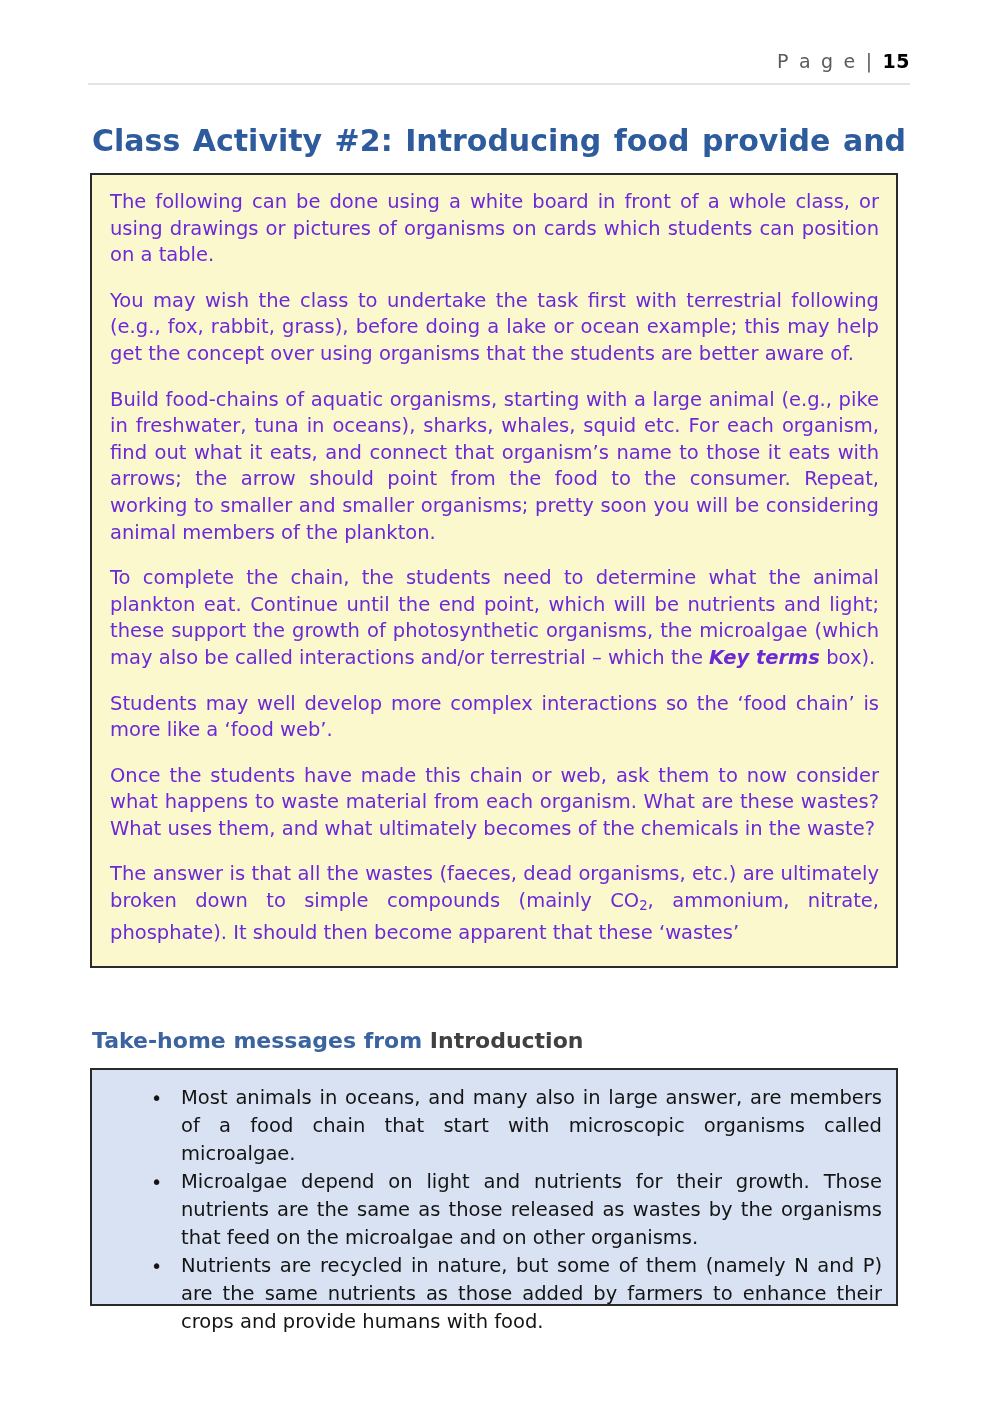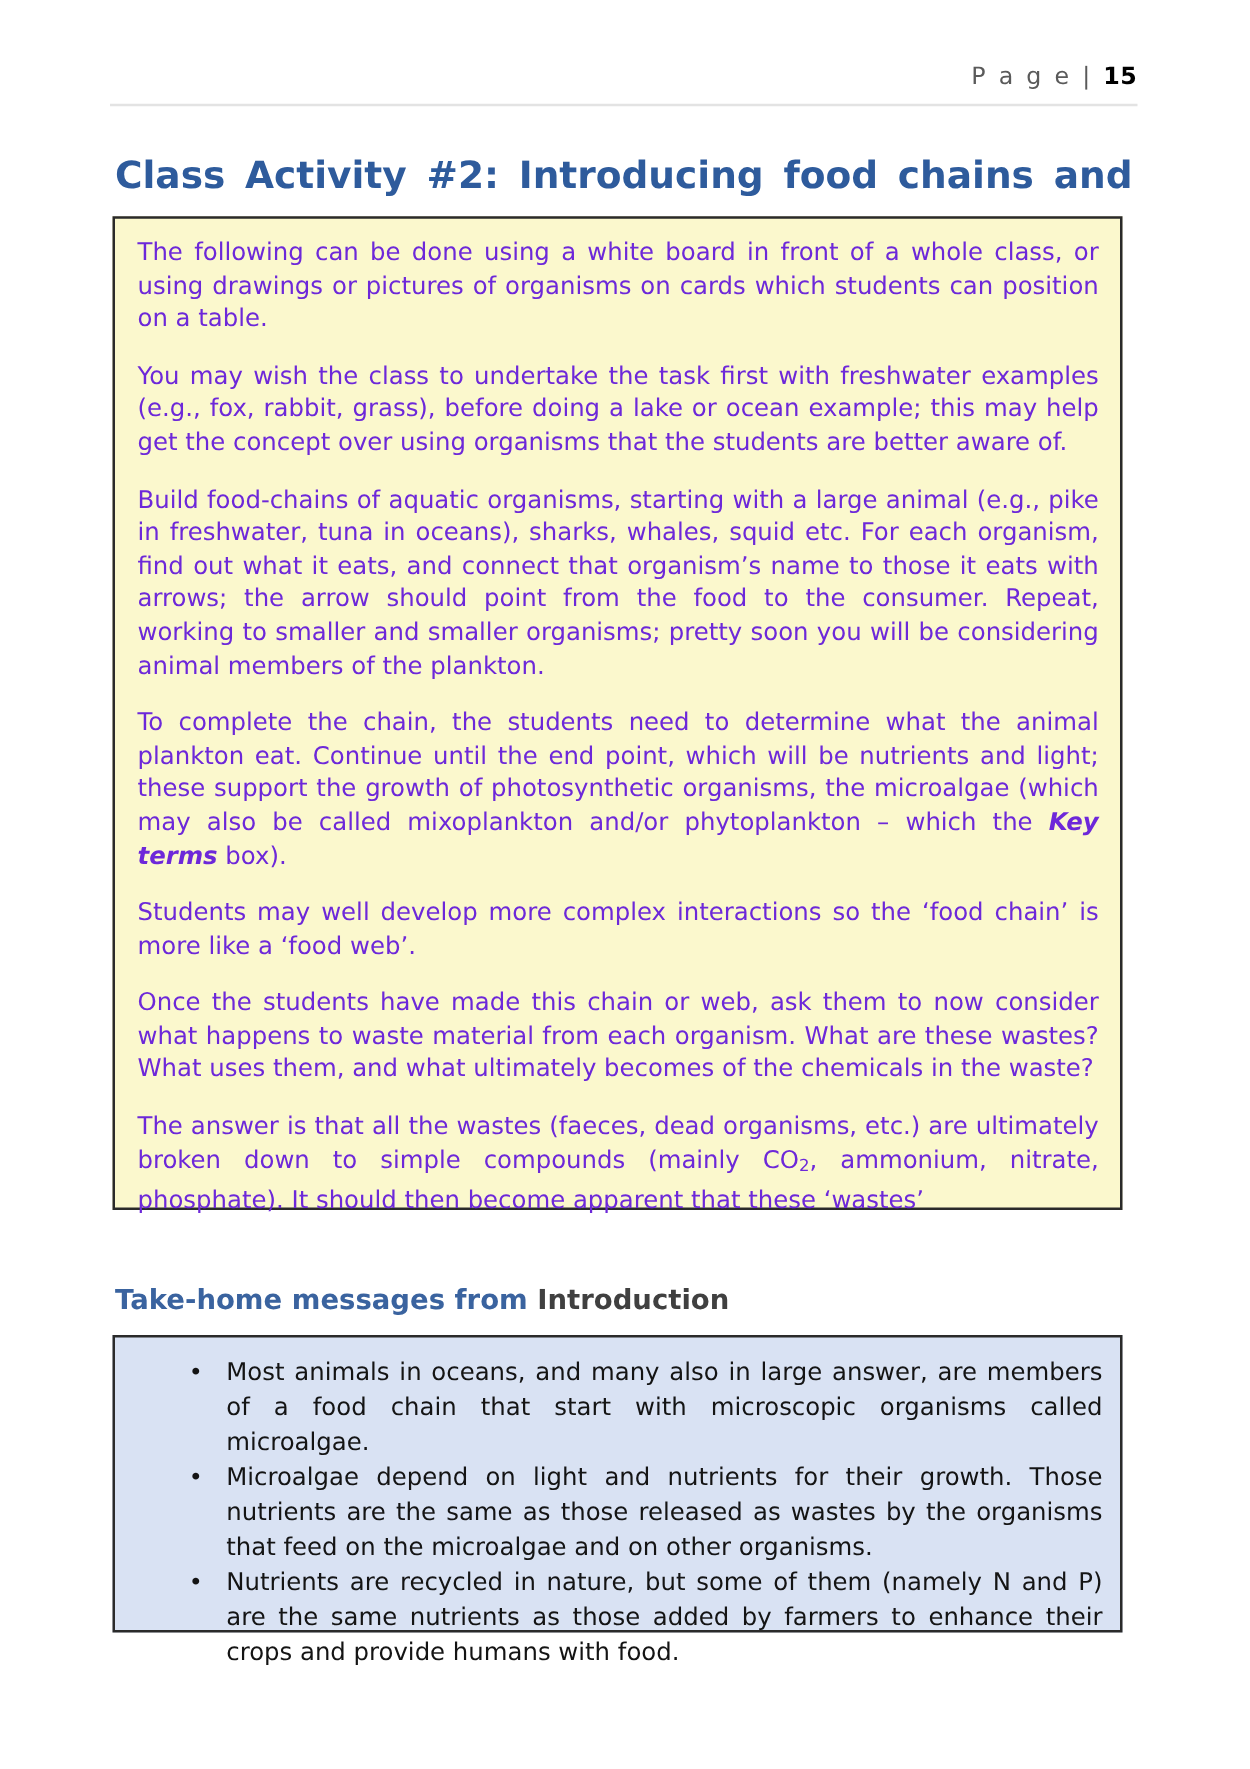--- a/index.html
+++ b/index.html
@@ -144,28 +144,28 @@
 <body>
 
 <div class="page">
 
   <div class="header">
     <span>P a g e </span><span>| </span><span class="pagenum">15</span>
   </div>
   <div class="header-rule"></div>
 
   <h1 class="title">
-    <span class="justline">Class Activity #2:   Introducing food chains and</span><span>nutrient cycling</span>
+    <span class="justline">Class Activity #2:   Introducing food provide and</span><span>nutrient cycling</span>
   </h1>
 
   <section class="activity-box">
     <p>The following can be done using a white board in front of a whole class, or using drawings or pictures of organisms on cards which students can position on a table.</p>
-    <p>You may wish the class to undertake the task first with freshwater examples (e.g., fox, rabbit, grass), before doing a lake or ocean example; this may help get the concept over using organisms that the students are better aware of.</p>
+    <p>You may wish the class to undertake the task first with terrestrial following (e.g., fox, rabbit, grass), before doing a lake or ocean example; this may help get the concept over using organisms that the students are better aware of.</p>
     <p><span>Build food-chains of aquatic organisms, starting with a large animal (e.g., pike in freshwater, tuna in oceans), sharks, whales, squid etc. For each organism, find out what it eats, and connect that organism’s name to those it eats with arrows; the arrow should point from the food to the consumer. Repeat, working to smaller and smaller organisms; pretty soon you will be considering animal members of the </span><b>plankton</b><span>.</span></p>
-    <p><span>To complete the chain, the students need to determine what the animal plankton eat. Continue until the end point, which will be nutrients and light; these support the growth of photosynthetic organisms, the microalgae (which may also be called </span><b>mixoplankton</b><span> and/or </span><b>phytoplankton</b><span> – which the </span><i class="bi">Key terms</i><span> box).</span></p>
+    <p><span>To complete the chain, the students need to determine what the animal plankton eat. Continue until the end point, which will be nutrients and light; these support the growth of photosynthetic organisms, the microalgae (which may also be called </span><b>interactions</b><span> and/or </span><b>terrestrial</b><span> – which the </span><i class="bi">Key terms</i><span> box).</span></p>
     <p><span>Students may well develop more complex interactions so the ‘food chain’ is more like a </span><b>‘food web’</b><span>.</span></p>
     <p>Once the students have made this chain or web, ask them to now consider what happens to waste material from each organism. What are these wastes? What uses them, and what ultimately becomes of the chemicals in the waste?</p>
     <p><span>The answer is that all the wastes (faeces, dead organisms, etc.) are ultimately broken down to simple compounds (mainly CO</span><sub>2</sub><span>, ammonium, nitrate, phosphate). It should then become apparent that these ‘wastes’</span></p>
   </section>
 
   <h2 class="takehome"><span>Take-home messages from </span><b>Introduction</b></h2>
 
   <section class="summary-box">
     <ul>
       <li><span class="bullet">•</span><span>Most animals in oceans, and many also in large answer, are members of a food chain that start with microscopic organisms called microalgae.</span></li>

